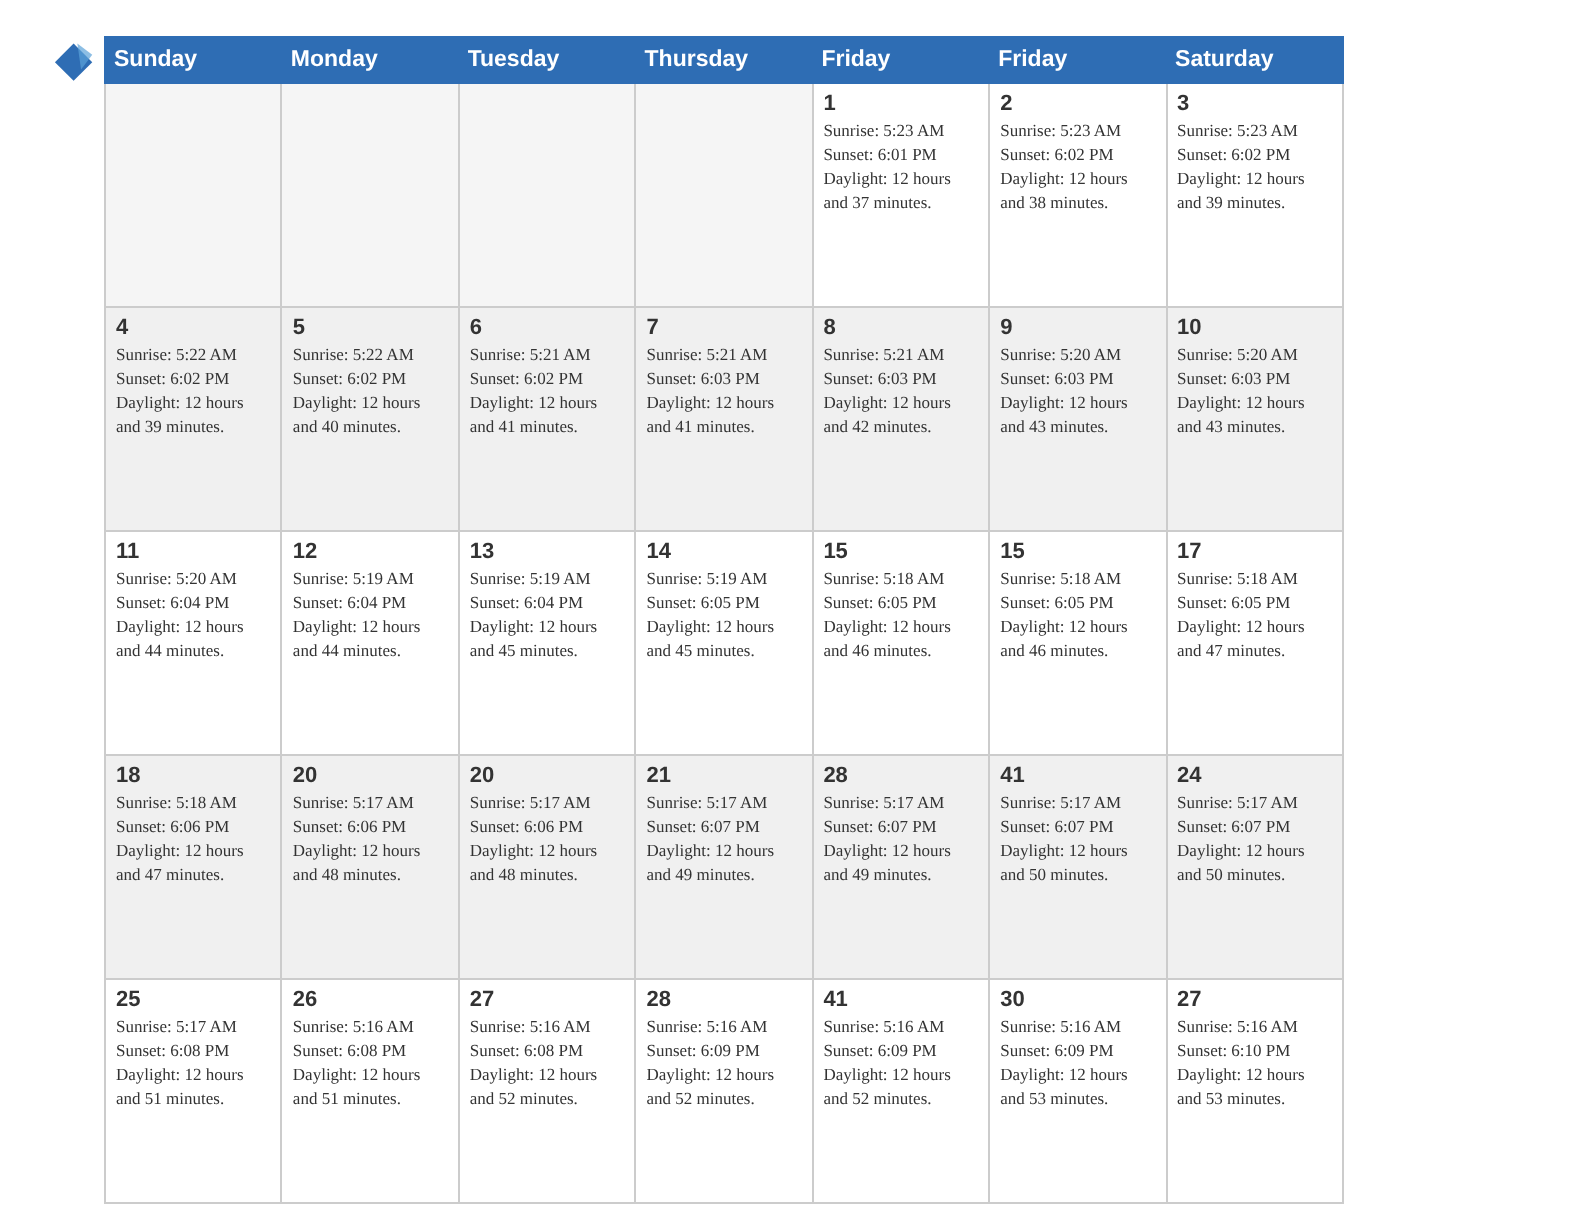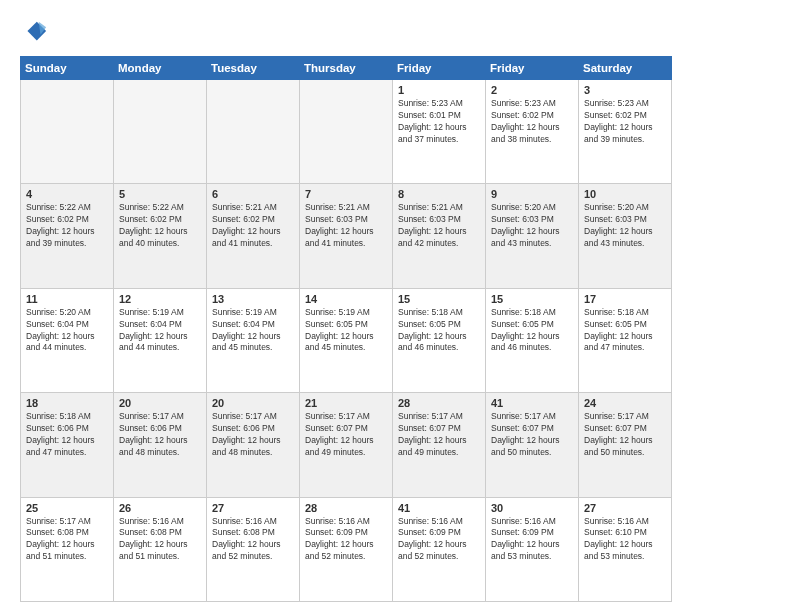--- a/index.html
+++ b/index.html
@@ -8,21 +8,21 @@
       background: #fff;
       width: 792px;
       height: 612px;
       overflow: hidden;
     }
     .page {
       width: 692px;
       height: 612px;
       padding: 18px 20px 10px 20px;
       display: flex;
-      flex-direction: column;
+      flex-direction: row;
     }
     .header {
       display: flex;
       justify-content: space-between;
       align-items: flex-start;
       margin-bottom: 10px;
     }
     .logo {
       display: flex;
       align-items: center;
@@ -84,20 +84,21 @@
       font-size: 11px;
       font-weight: bold;
       color: #333;
       margin-bottom: 2px;
       display: block;
     }
     .day-info {
       font-size: 8.5px;
       color: #333;
       line-height: 1.4;
+      font-family: Liberation Serif, serif;
     }
     .row-shaded td {
       background: #f0f0f0;
     }
   </style>
 </head>
 <body>
 
 <div class="page">
   <div class="header">

